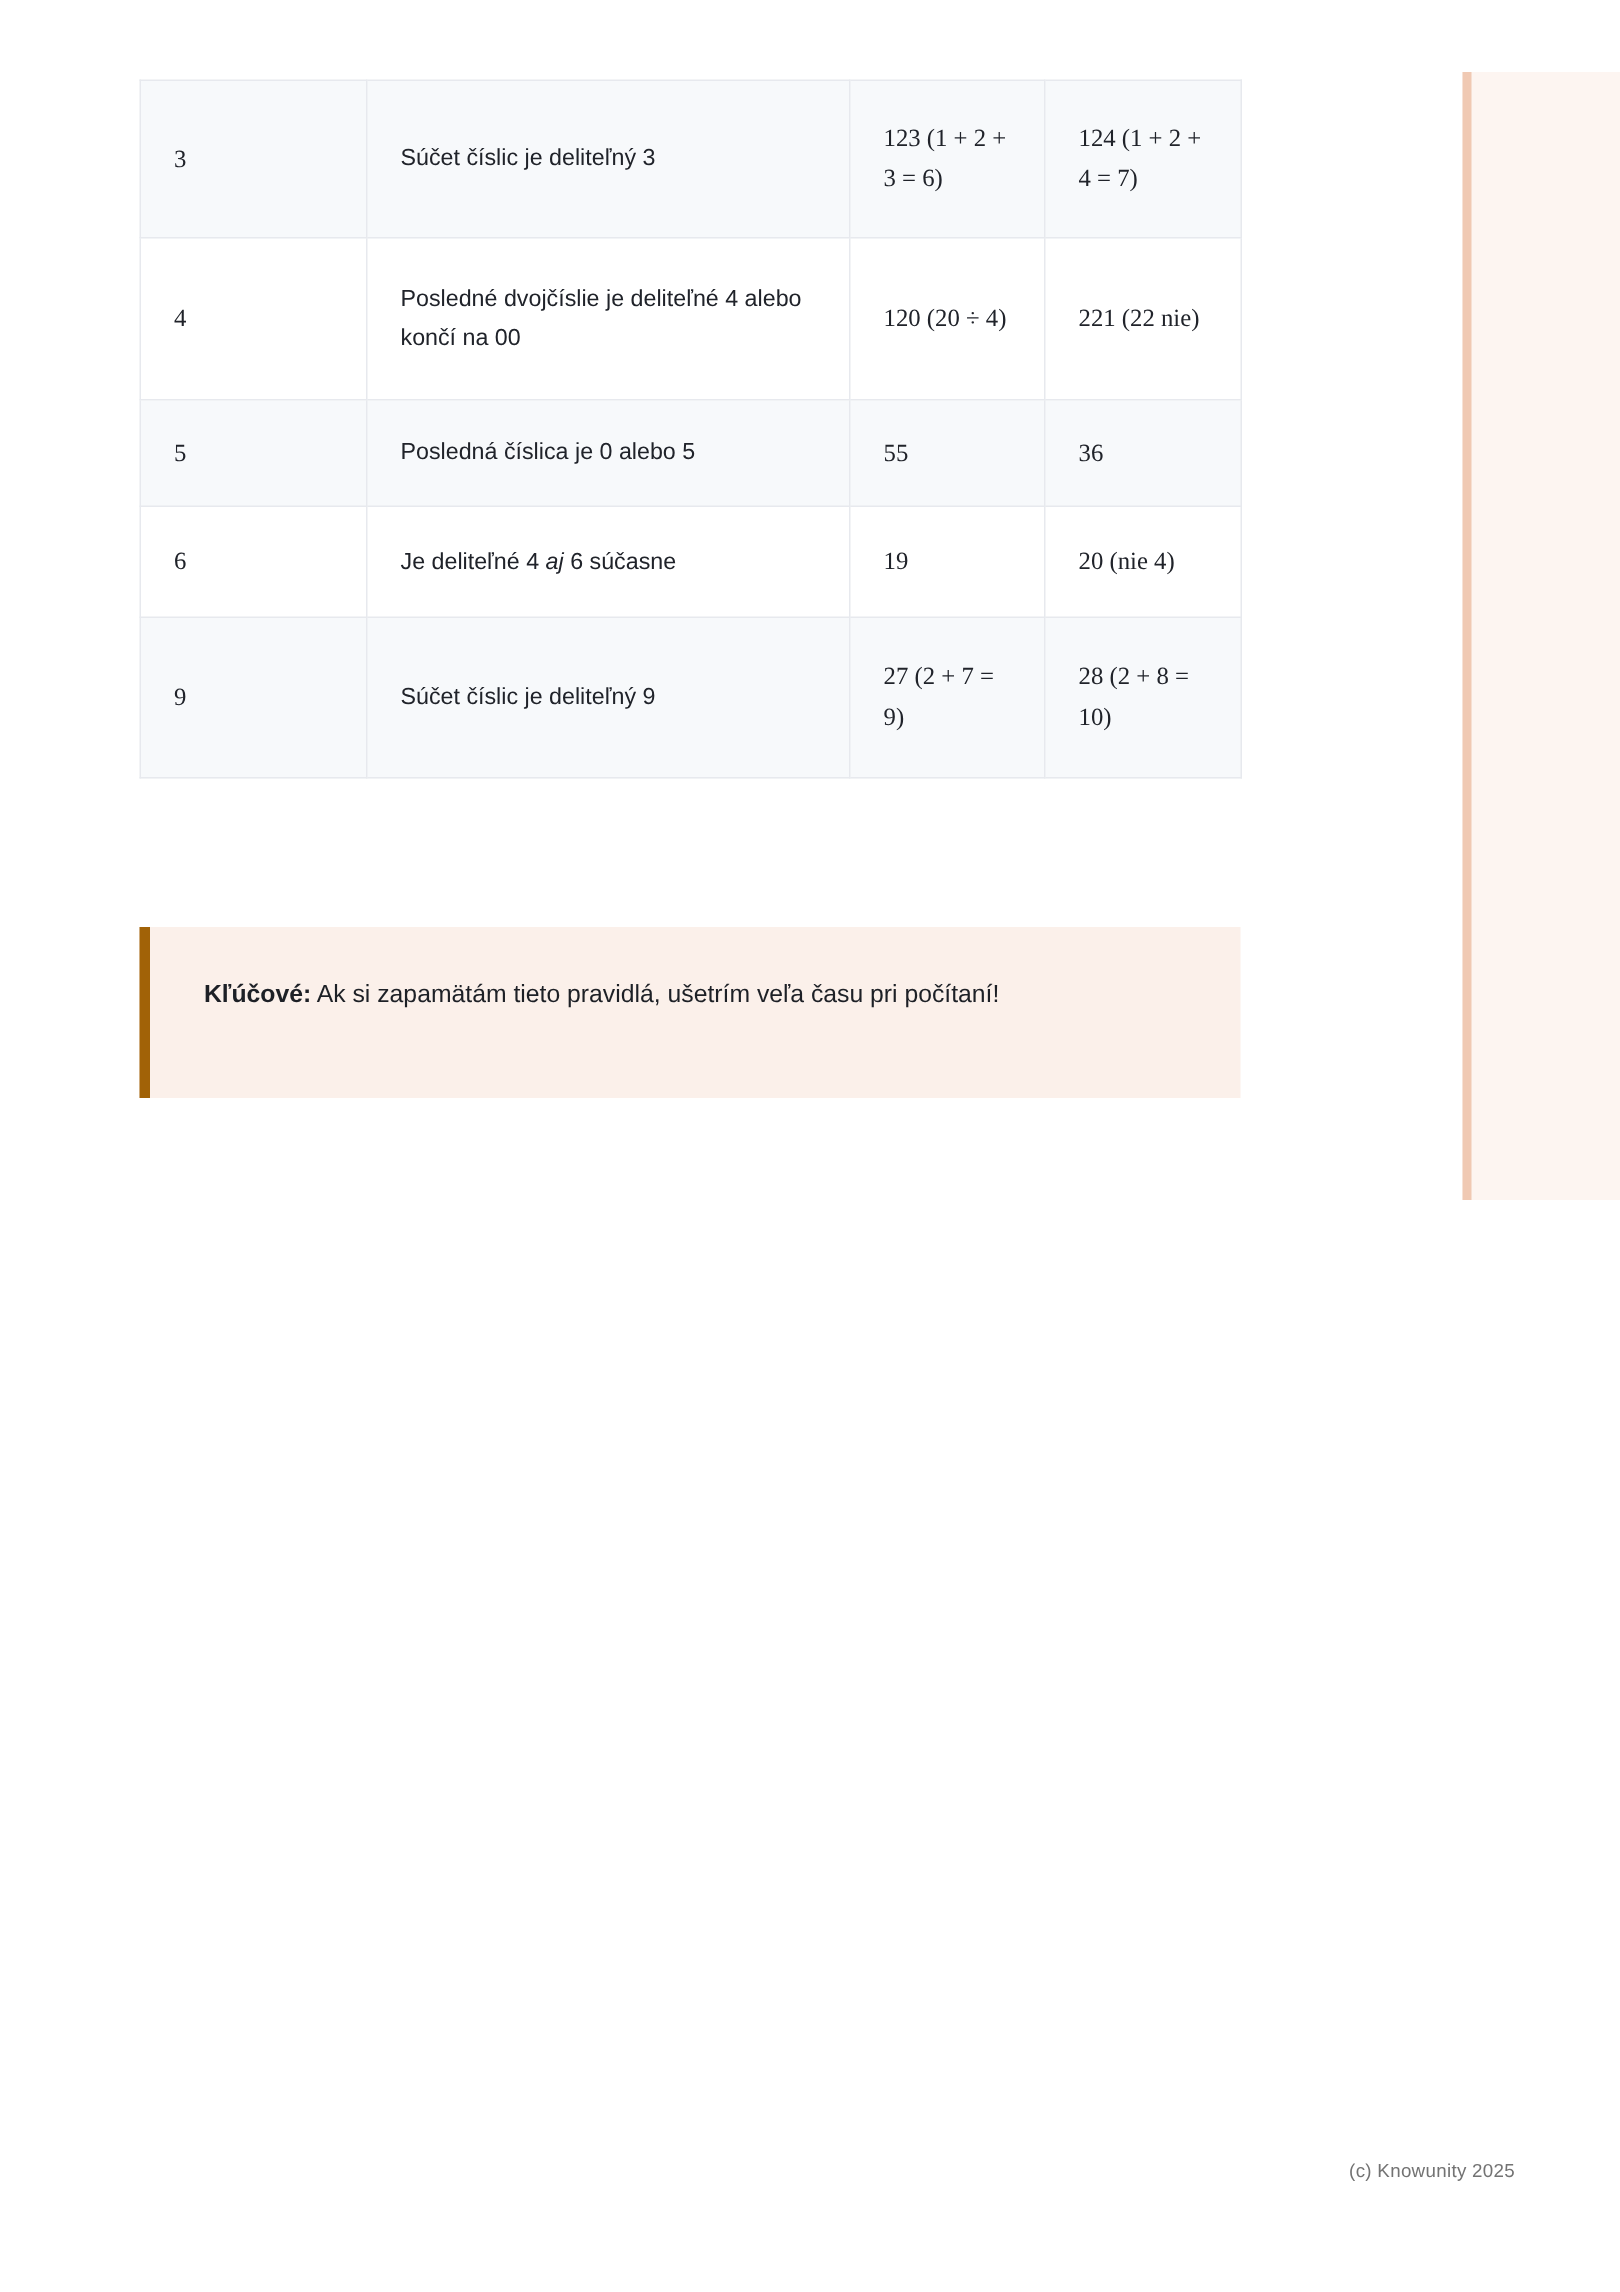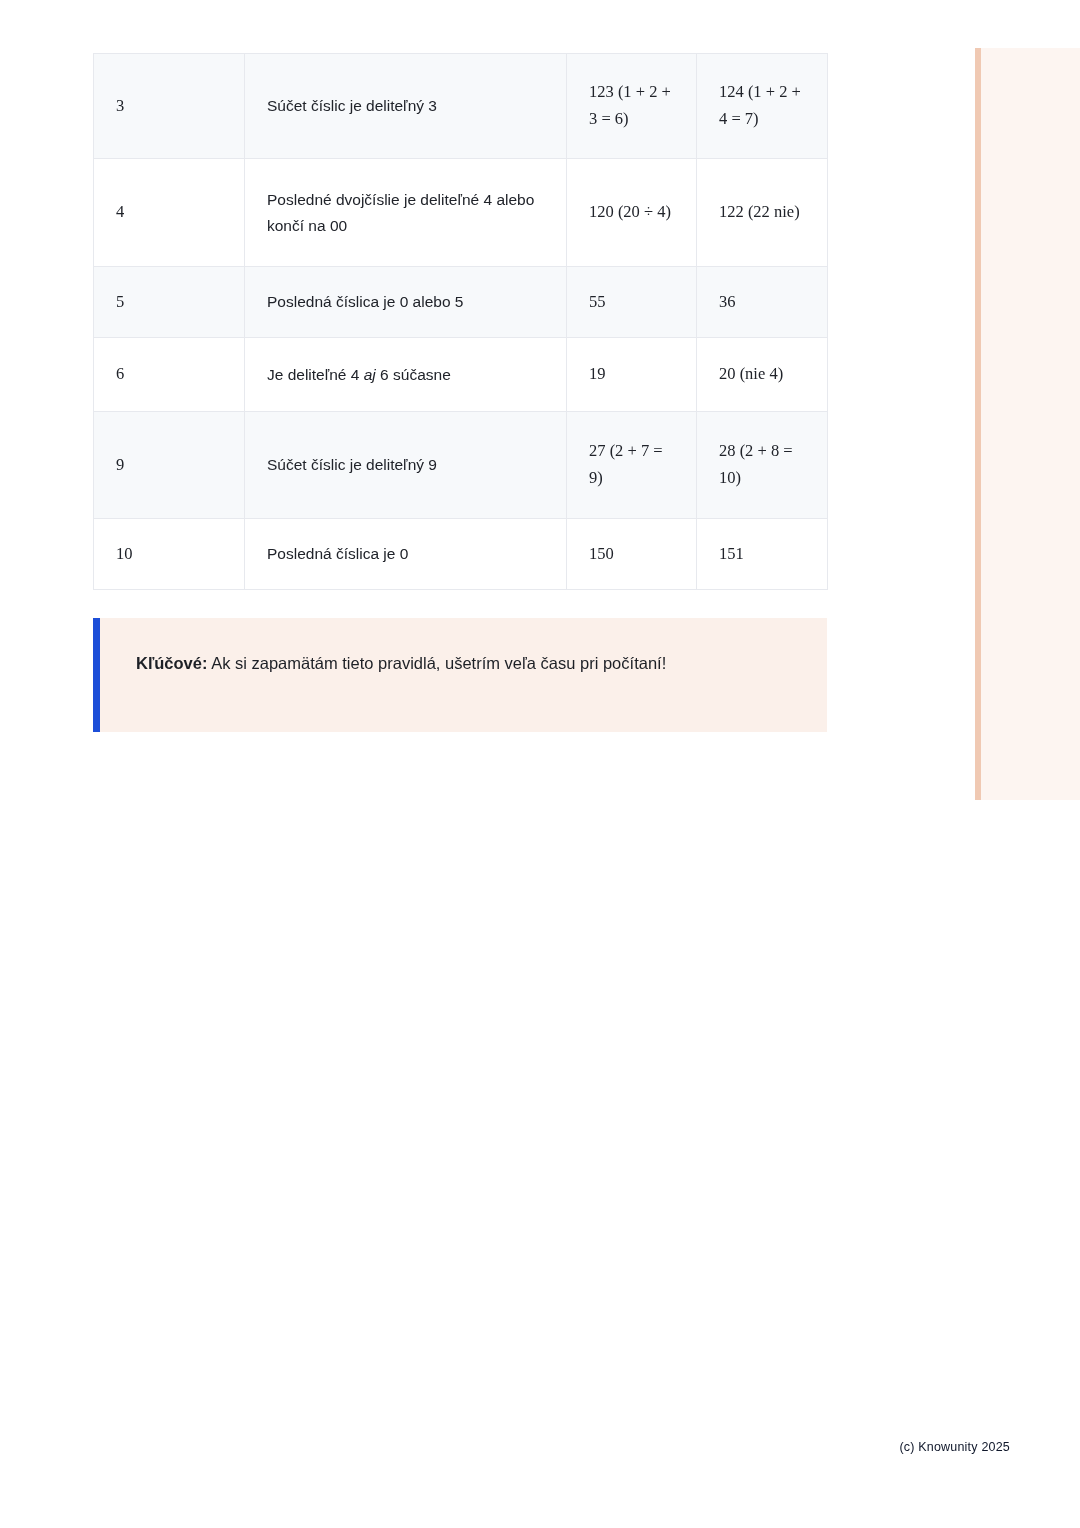--- a/index.html
+++ b/index.html
@@ -96,41 +96,41 @@
 
   
   .callout {
     position: absolute;
     left: 93px;
     top: 618px;
     width: 734px;
     min-height: 114px;
     box-sizing: border-box;
     background: #fbf0ea;
-    border-left: 7px solid #1d4ed8;
+    border-left: 7px solid #a16207;
     padding: 30px 56px 30px 36px;
   }
   .callout p {
     margin: 0;
     font-size: 16.5px;
     line-height: 1.92;
     text-align: justify;
     color: #1d2026;
   }
   .callout b {
     font-weight: 700;
   }
 
   
   .footer {
     position: absolute;
     right: 70px;
     top: 1440px;
     font-size: 12.5px;
-    color: #0f172a;
+    color: #737373;
     letter-spacing: 0.2px;
   }
 </style>
 </head>
 <body>
 
 <div class="page">
 
   <div class="bleed-callout"></div>
 
@@ -158,21 +158,21 @@
 
       <tr class="plain h-tall2">
         <td class="num">4</td>
         <td>
           <span class="rule-text wrap-rule"><span>Posledné dvojčíslie je deliteľné 4 alebo končí na 00</span><i></i><span></span></span>
         </td>
         <td class="num">
             <span class="wrap-narrow">120 (20 ÷ 4)</span>
           </td>
         <td class="num">
-            <span class="wrap-narrow">122 (22 nie)</span>
+            <span class="wrap-narrow">221 (22 nie)</span>
           </td>
       </tr>
 
       <tr class="tinted h-short">
         <td class="num">5</td>
         <td>
           <span class="rule-text wrap-rule"><span>Posledná číslica je 0 alebo 5</span><i></i><span></span></span>
         </td>
         <td class="num">
             <span class="wrap-narrow">55</span>
@@ -201,32 +201,20 @@
           <span class="rule-text wrap-rule"><span>Súčet číslic je deliteľný 9</span><i></i><span></span></span>
         </td>
         <td class="num">
             <span class="wrap-narrow">27 (2 + 7 = 9)</span>
           </td>
         <td class="num">
             <span class="wrap-narrow">28 (2 + 8 = 10)</span>
           </td>
       </tr>
 
-      <tr class="plain h-last">
-        <td class="num">10</td>
-        <td>
-          <span class="rule-text wrap-rule"><span>Posledná číslica je 0</span><i></i><span></span></span>
-        </td>
-        <td class="num">
-            <span class="wrap-narrow">150</span>
-          </td>
-        <td class="num">
-            <span class="wrap-narrow">151</span>
-          </td>
-      </tr>
 
     </tbody>
   </table>
 
   <div class="callout">
     <p><b>Kľúčové:</b><span> Ak si zapamätám tieto pravidlá, ušetrím veľa času pri počítaní!</span></p>
   </div>
 
   <div class="footer">(c) Knowunity 2025</div>
 

